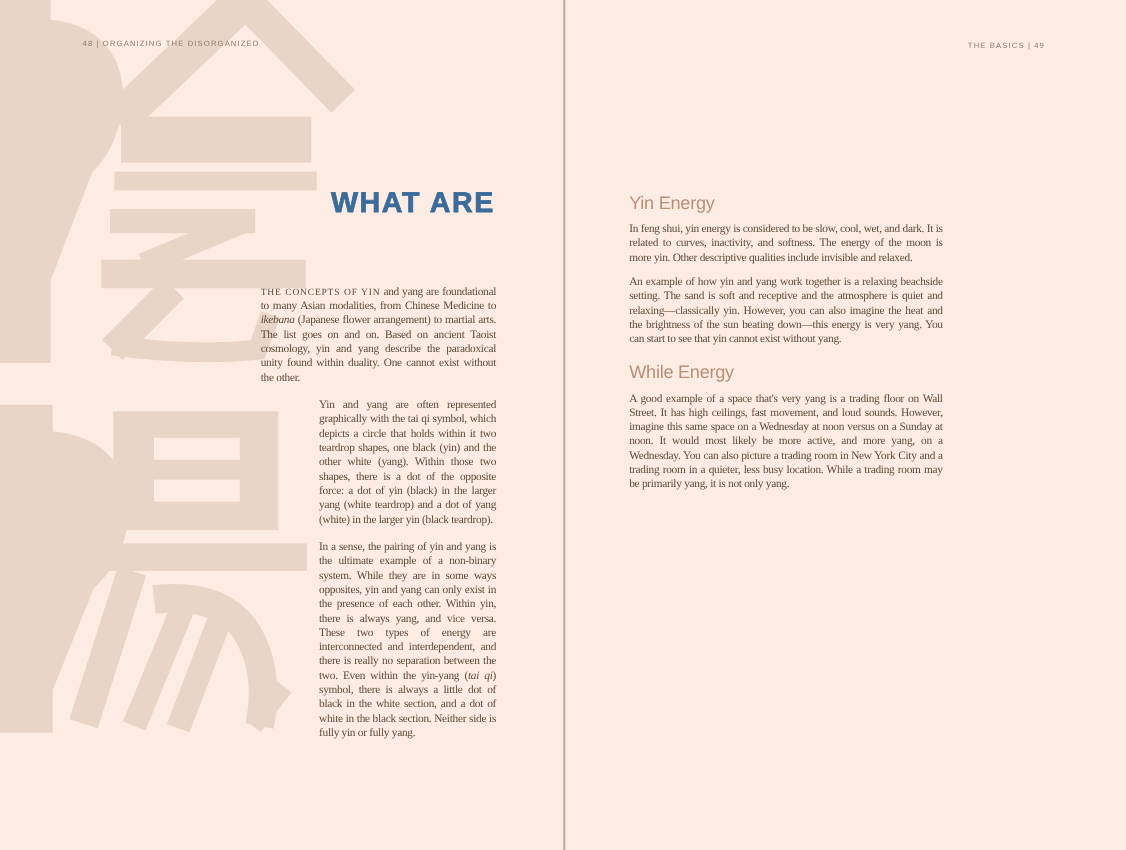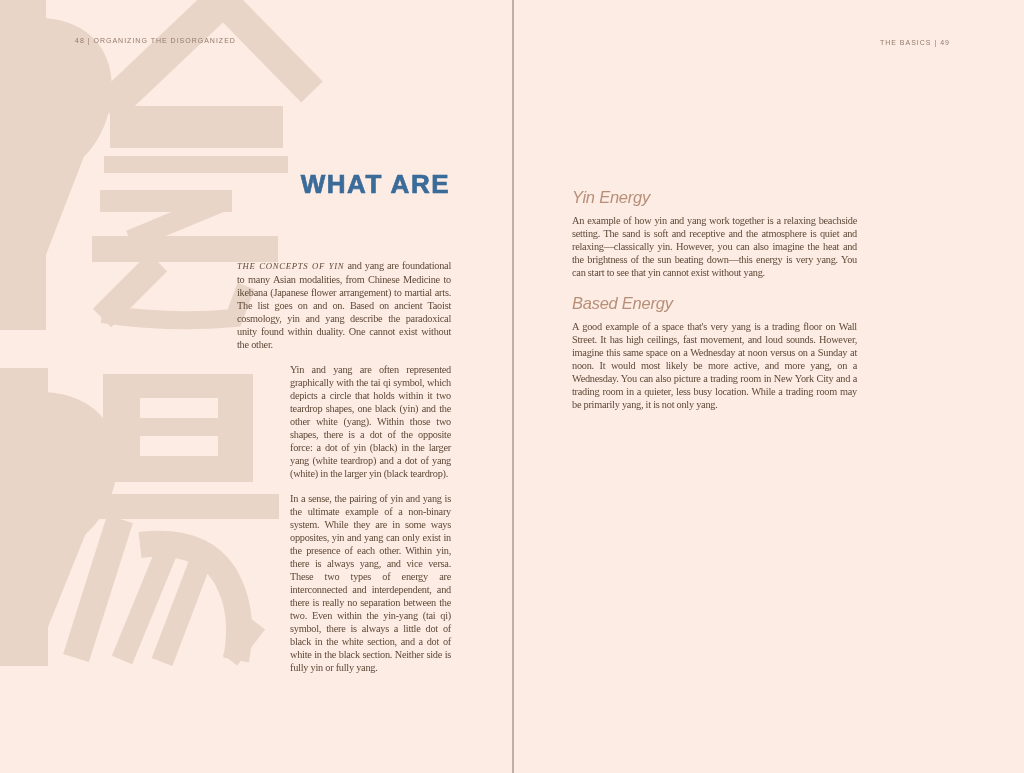--- a/index.html
+++ b/index.html
@@ -28,29 +28,28 @@
     color:#3a6b99;-webkit-text-stroke:0.7px #3a6b99;white-space:nowrap;
   }
   .body-copy{
     font-size:10.3px;line-height:13px;letter-spacing:-0.25px;
     color:#5e4938;text-align:justify;
   }
   .left-column{position:absolute;left:237px;top:259px;width:214px;}
   .left-column p{margin:0 0 12px;}
   .left-column p.indented{margin-left:53px;width:161px;}
   .leadin{
-    font-size:8.7px;letter-spacing:0.7px;text-transform:uppercase;font-style:italic;
+    font-size:8.7px;letter-spacing:0.7px;text-transform:uppercase;
   }
-  .ital{margin-top:32px;}
+  .ital{font-style:italic;margin-top:32px;}
   .right-column{position:absolute;left:58px;top:172px;width:285px;}
   .section-heading{
     font-family:"Liberation Sans","DejaVu Sans",sans-serif;
     font-weight:400;font-size:16.5px;line-height:18px;color:#b78f79;
-    margin:16px 0 8px;
-    font-style:italic;
+    margin:4px 0 8px;
   }
   .section-heading.second{margin-top:15px;}
   .right-column p{margin:0 0 9px;}
 </style>
 </head>
 <body>
 
 <div class="page page-left">
 
   <svg class="watermark-svg" width="512" height="773" viewBox="0 0 512 773" aria-hidden="true">
@@ -100,18 +99,19 @@
 </div>
 
 <div class="gutter"></div>
 
 <div class="page page-right">
 
   <div class="running-head right">The Basics | 49</div>
 
   <div class="right-column body-copy">
     <h2 class="section-heading">Yin Energy</h2>
+    <p>In feng shui, yin energy is considered to be slow, cool, wet, and dark. It is related to curves, inactivity, and softness. The energy of the moon is more yin. Other descriptive qualities include invisible and relaxed.</p>
     <p>An example of how yin and yang work together is a relaxing beachside setting. The sand is soft and receptive and the atmosphere is quiet and relaxing—classically yin. However, you can also imagine the heat and the brightness of the sun beating down—this energy is very yang. You can start to see that yin cannot exist without yang.</p>
 
-    <h2 class="section-heading second">Based Energy</h2>
+    <h2 class="section-heading second">While Energy</h2>
     <p>A good example of a space that's very yang is a trading floor on Wall Street. It has high ceilings, fast movement, and loud sounds. However, imagine this same space on a Wednesday at noon versus on a Sunday at noon. It would most likely be more active, and more yang, on a Wednesday. You can also picture a trading room in New York City and a trading room in a quieter, less busy location. While a trading room may be primarily yang, it is not only yang.</p>
   </div>
 </div>
 
 </body></html>

